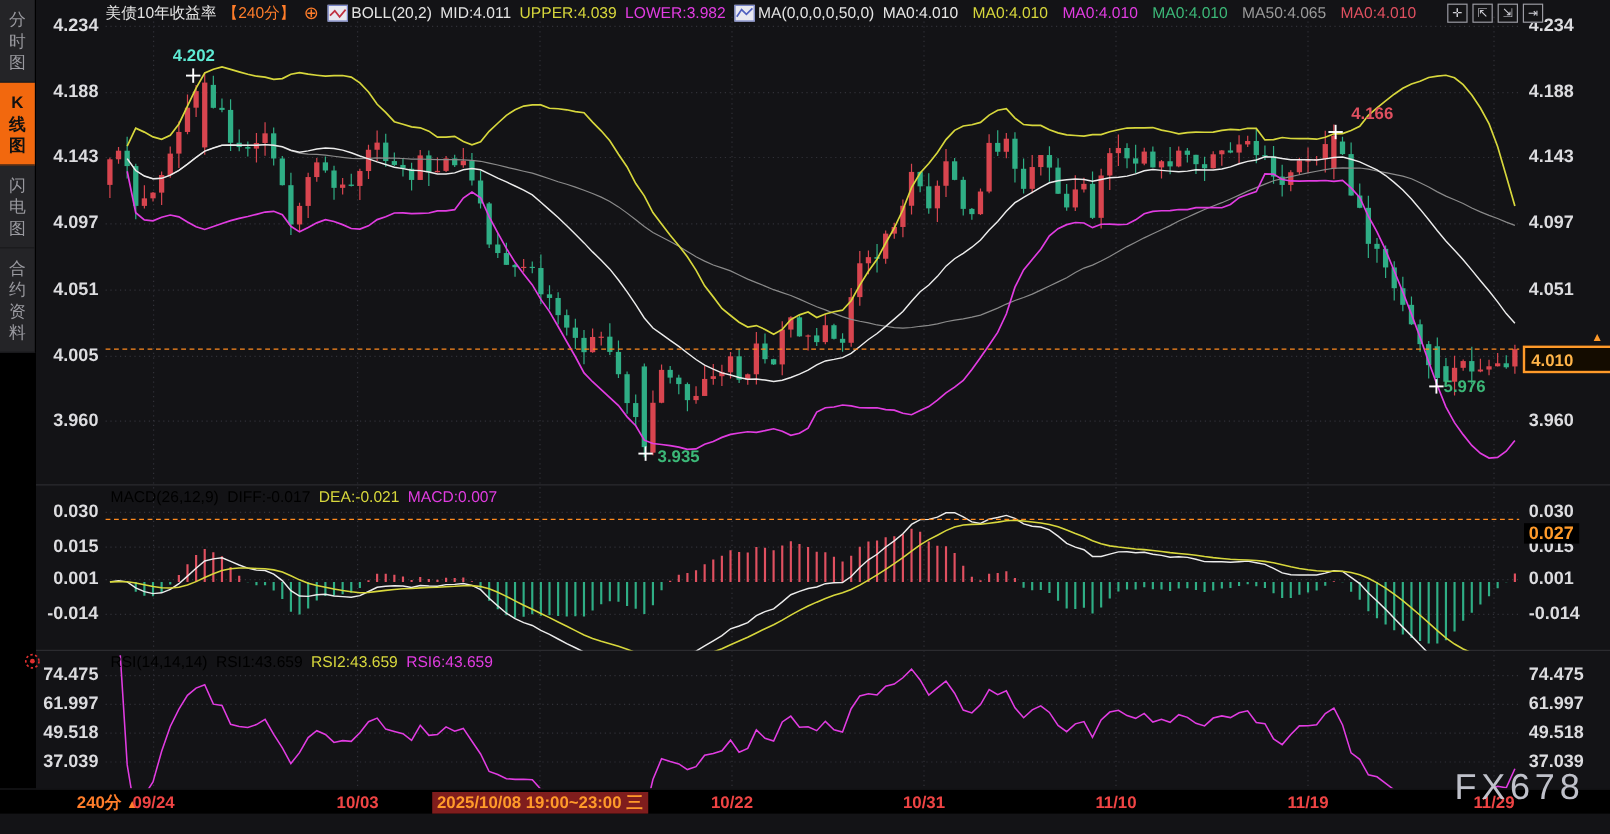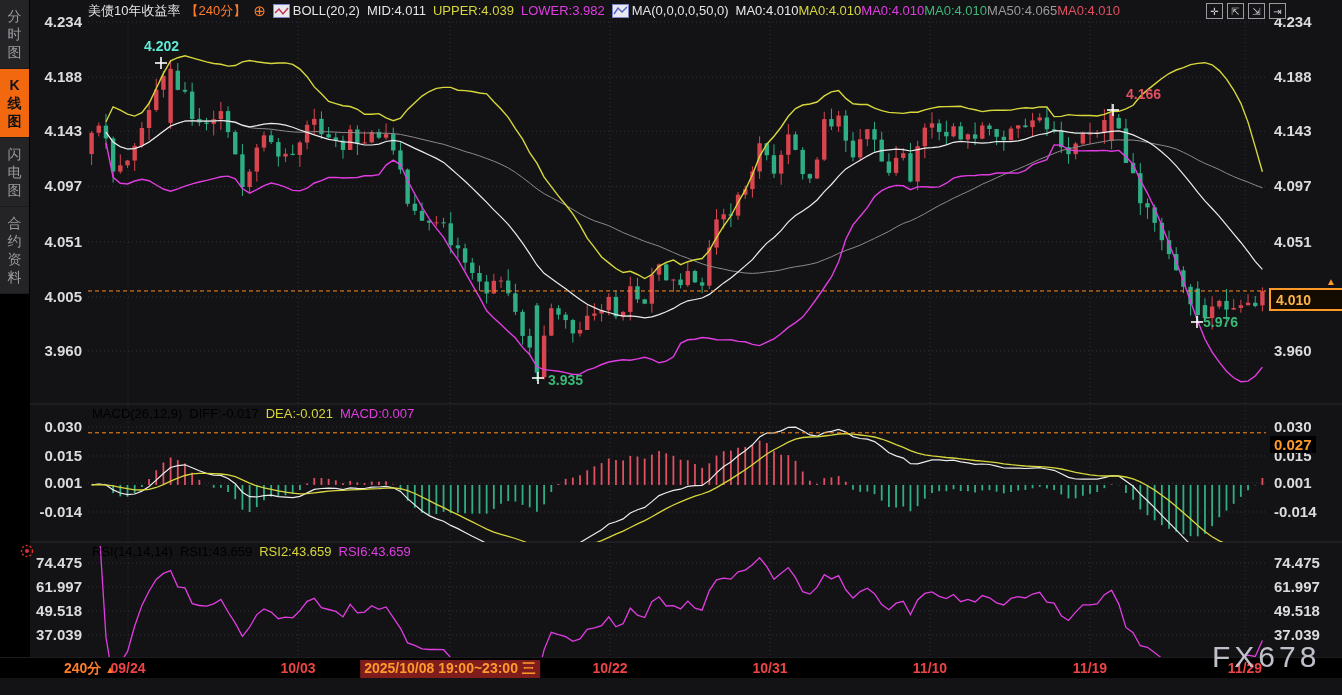--- a/index.html
+++ b/index.html
@@ -657,21 +657,21 @@
           <polyline points="1,8 5,4 9,9 14,3" fill="none" stroke="#c03040" stroke-width="1.4"></polyline>
         </svg></span>
     <span style="margin-left:-4px">BOLL(20,2)</span>
     <span>MID:4.011</span>
     <span class="c-yellow">UPPER:4.039</span>
     <span class="c-magenta">LOWER:3.982</span>
     <span class="mini-chart-icon"><svg width="15" height="12">
           <polyline points="1,9 5,3 9,7 14,2" fill="none" stroke="#5060c0" stroke-width="1.4"></polyline>
         </svg></span>
     <span style="margin-left:-4px">MA(0,0,0,0,50,0)</span>
-    <span id="ma-values" style="display:flex;">
+    <span id="ma-values" style="display:flex;gap:12px">
         <span style="color: rgb(232, 232, 232);">MA0:4.010</span>
         <span style="color: rgb(215, 215, 60);">MA0:4.010</span>
         <span style="color: rgb(225, 60, 225);">MA0:4.010</span>
         <span style="color: rgb(60, 184, 120);">MA0:4.010</span>
         <span style="color: rgb(154, 154, 154);">MA50:4.065</span>
         <span style="color: rgb(224, 80, 96);">MA0:4.010</span>
       </span>
   </div>
 
   <div class="win-icons" id="win-icons">

